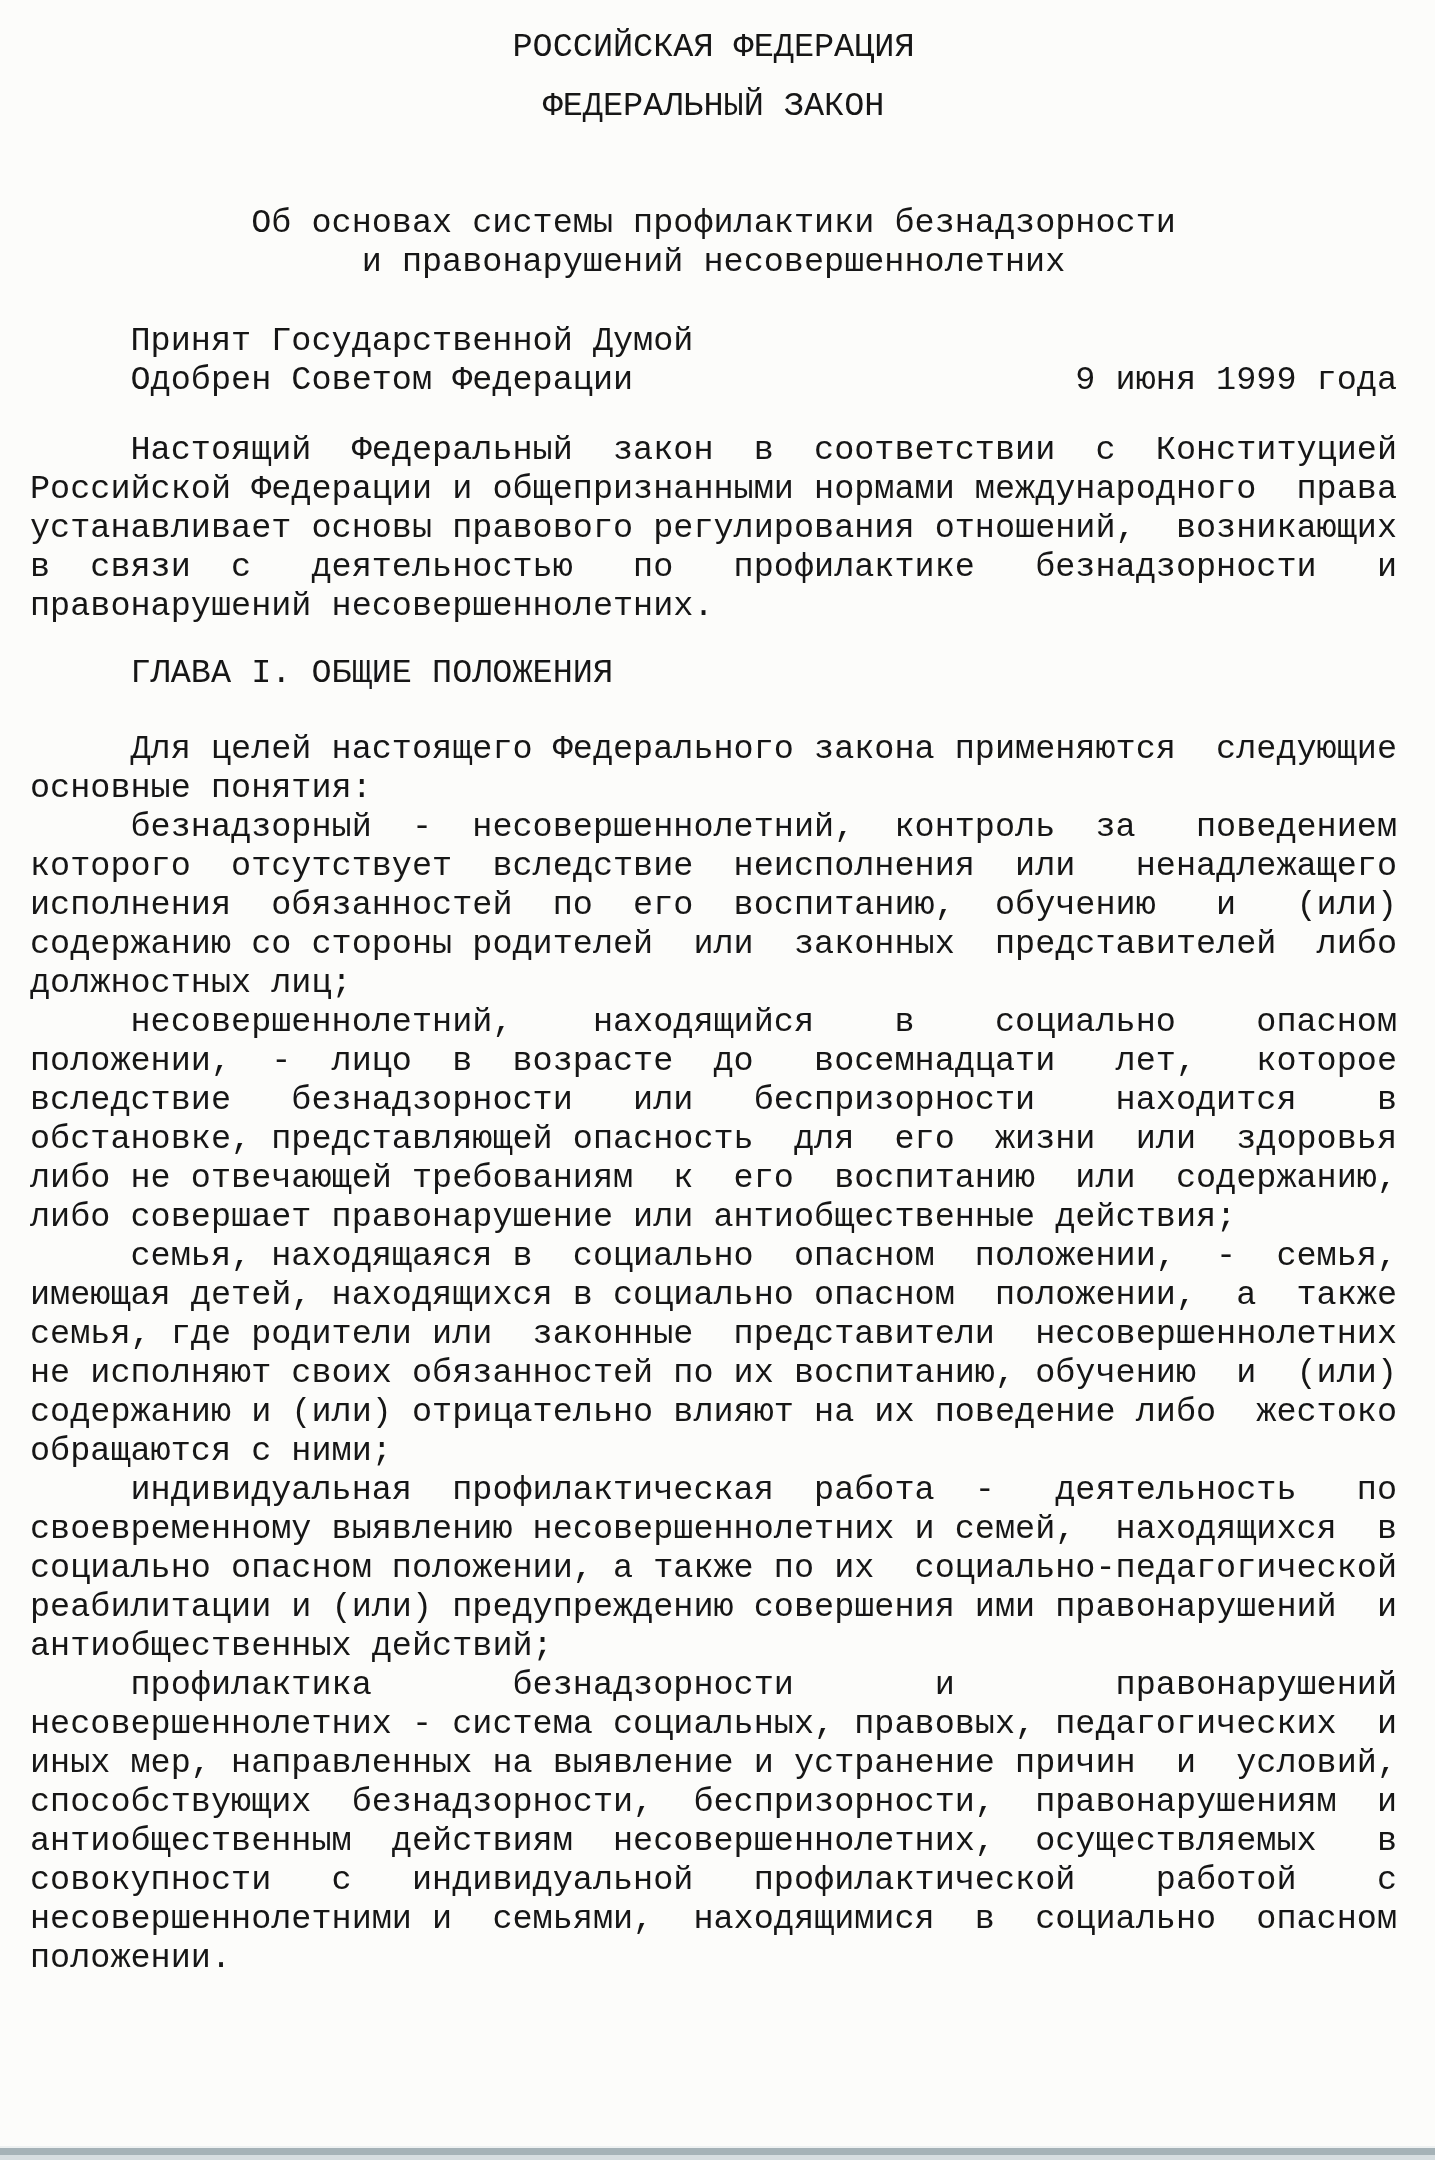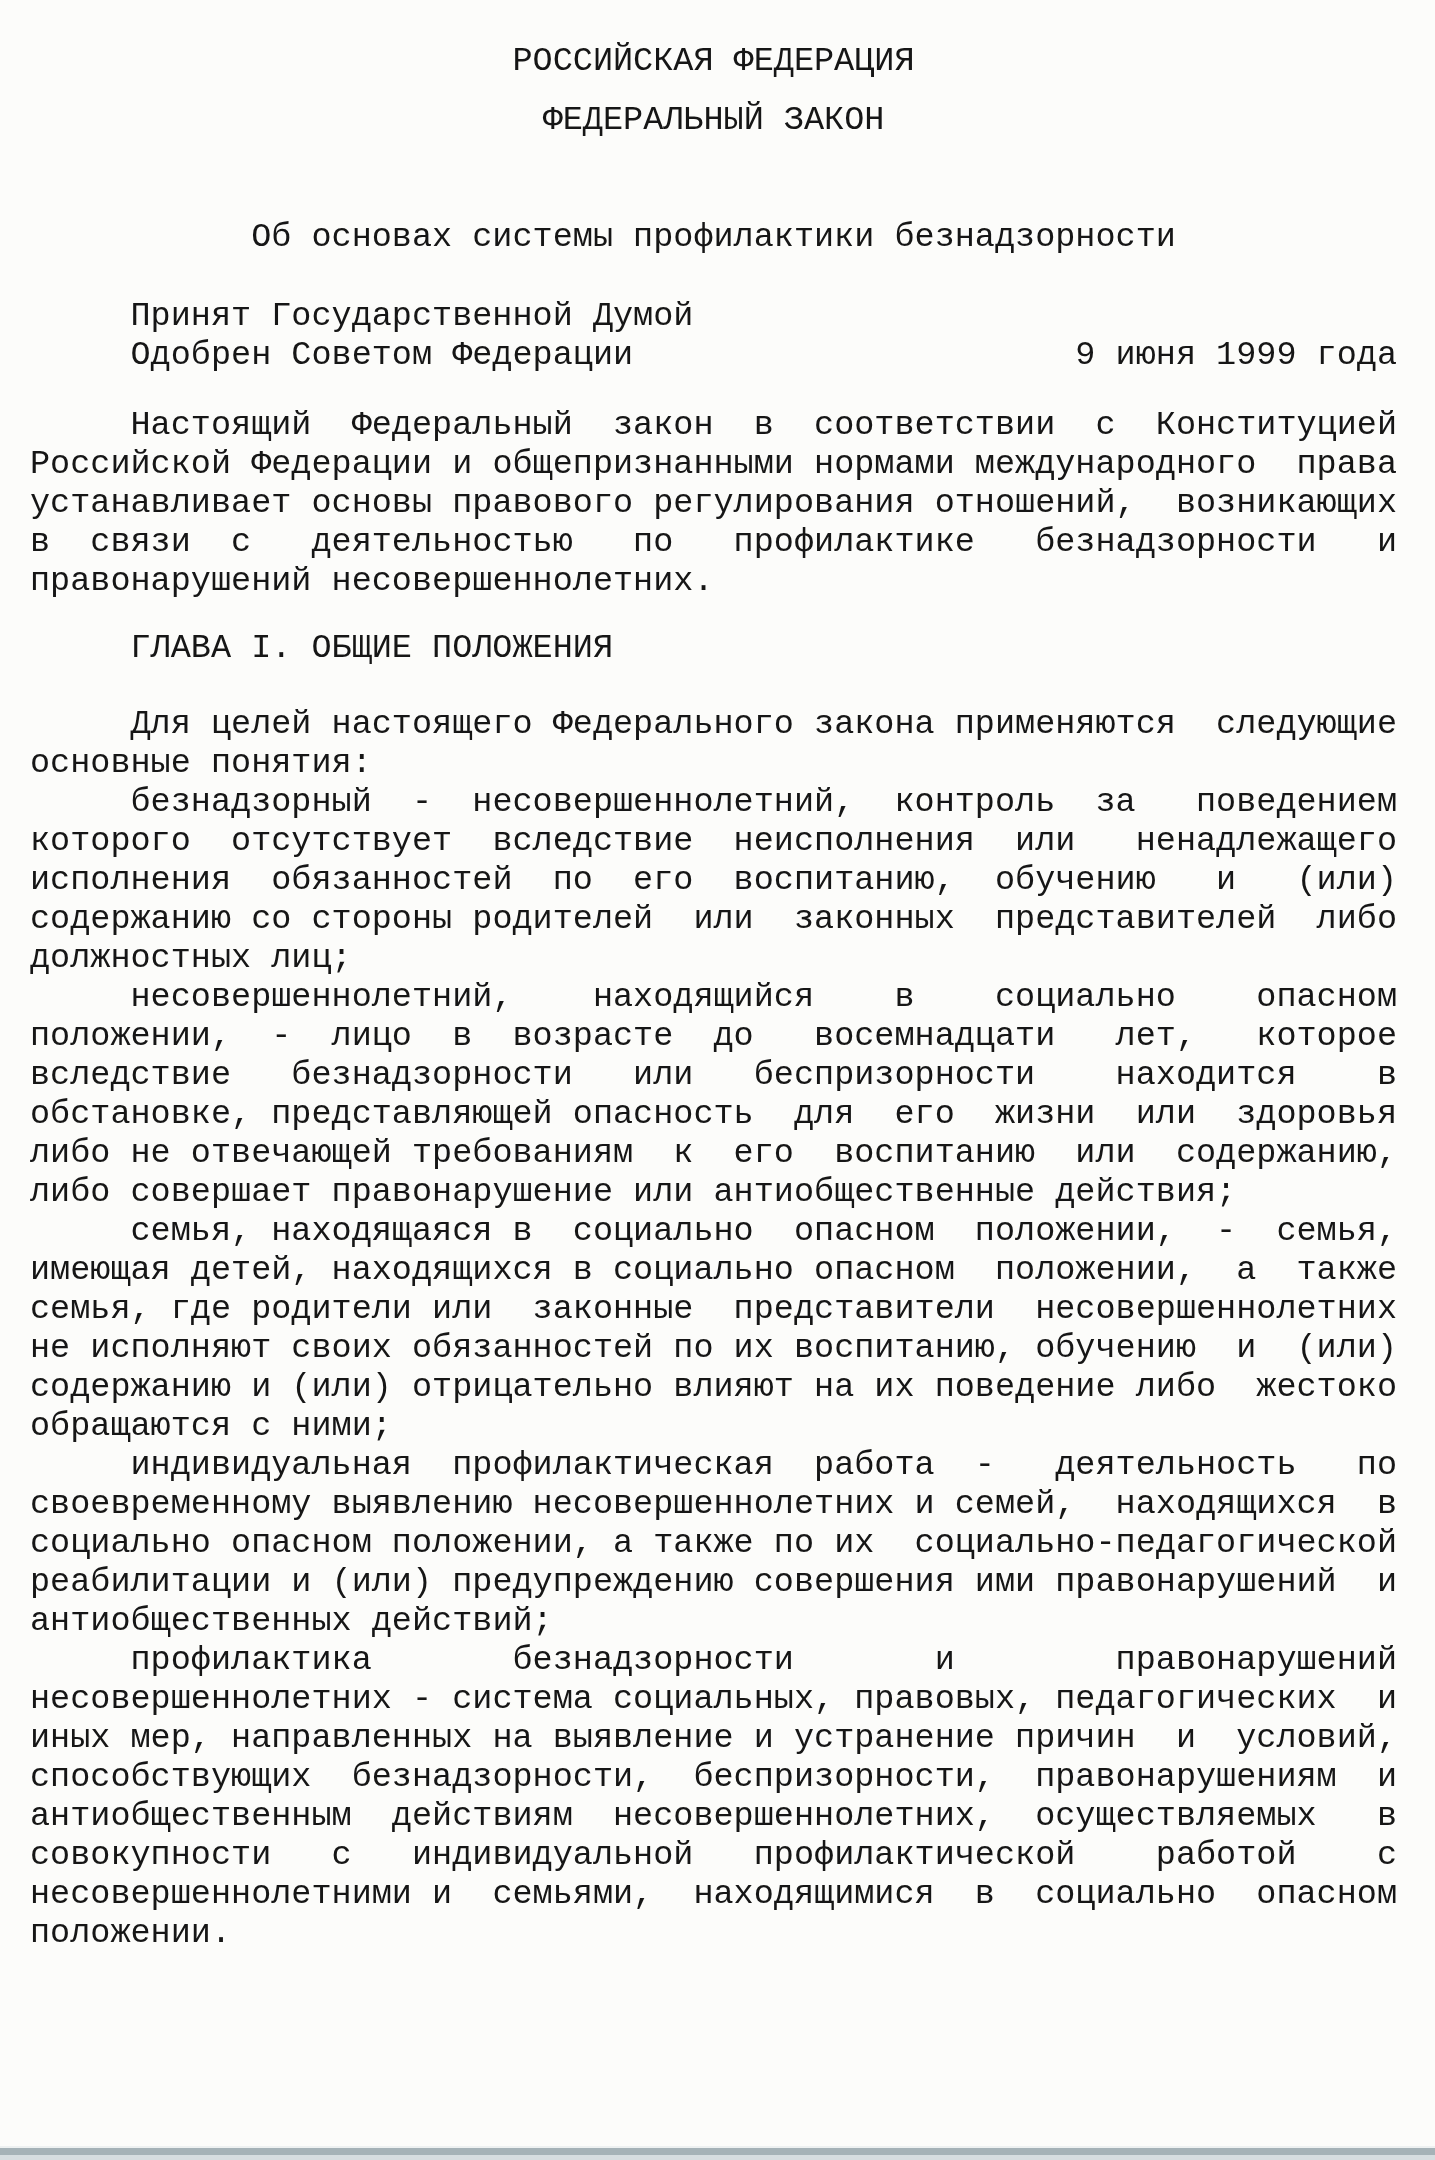--- a/index.html
+++ b/index.html
@@ -10,21 +10,21 @@
     overflow: hidden;
     font-family: "Liberation Mono", "DejaVu Sans Mono", monospace;
     font-size: 33.5px;
     line-height: 39px;
     font-weight: normal;
     box-sizing: border-box;
   }
   .textblock {
     margin-left: 30px;
     width: 68ch;
-    padding-top: 42px;
+    padding-top: 28px;
   }
   .center { text-align: center; }
   .doc-header-line1 { }
   .doc-header-line2 { margin-top: 20px; }
   .doc-title { margin-top: 78px; }
   .adoption { margin-top: 40px; }
   .adopt-row {
     display: flex;
     justify-content: space-between;
     padding-left: 5ch;
@@ -50,20 +50,21 @@
 <div class="page" style="background: rgb(252, 252, 250); color: rgb(22, 22, 22);">
 
   <div class="textblock">
 
     <div class="center doc-header-line1">РОССИЙСКАЯ ФЕДЕРАЦИЯ</div>
 
     <div class="center doc-header-line2">ФЕДЕРАЛЬНЫЙ ЗАКОН</div>
 
     <div class="doc-title">
       <div class="center">Об основах системы профилактики безнадзорности</div>
+      <div class="center">и правонарушений несовершеннолетних</div>
     </div>
 
     <div class="adoption">
       <div class="adopt-row">
         <span class="adopt-label">Принят Государственной Думой</span>
       </div>
       <div class="adopt-row">
         <span class="adopt-label">Одобрен Советом Федерации</span>
         <span class="adopt-date">9 июня 1999 года</span>
       </div>

